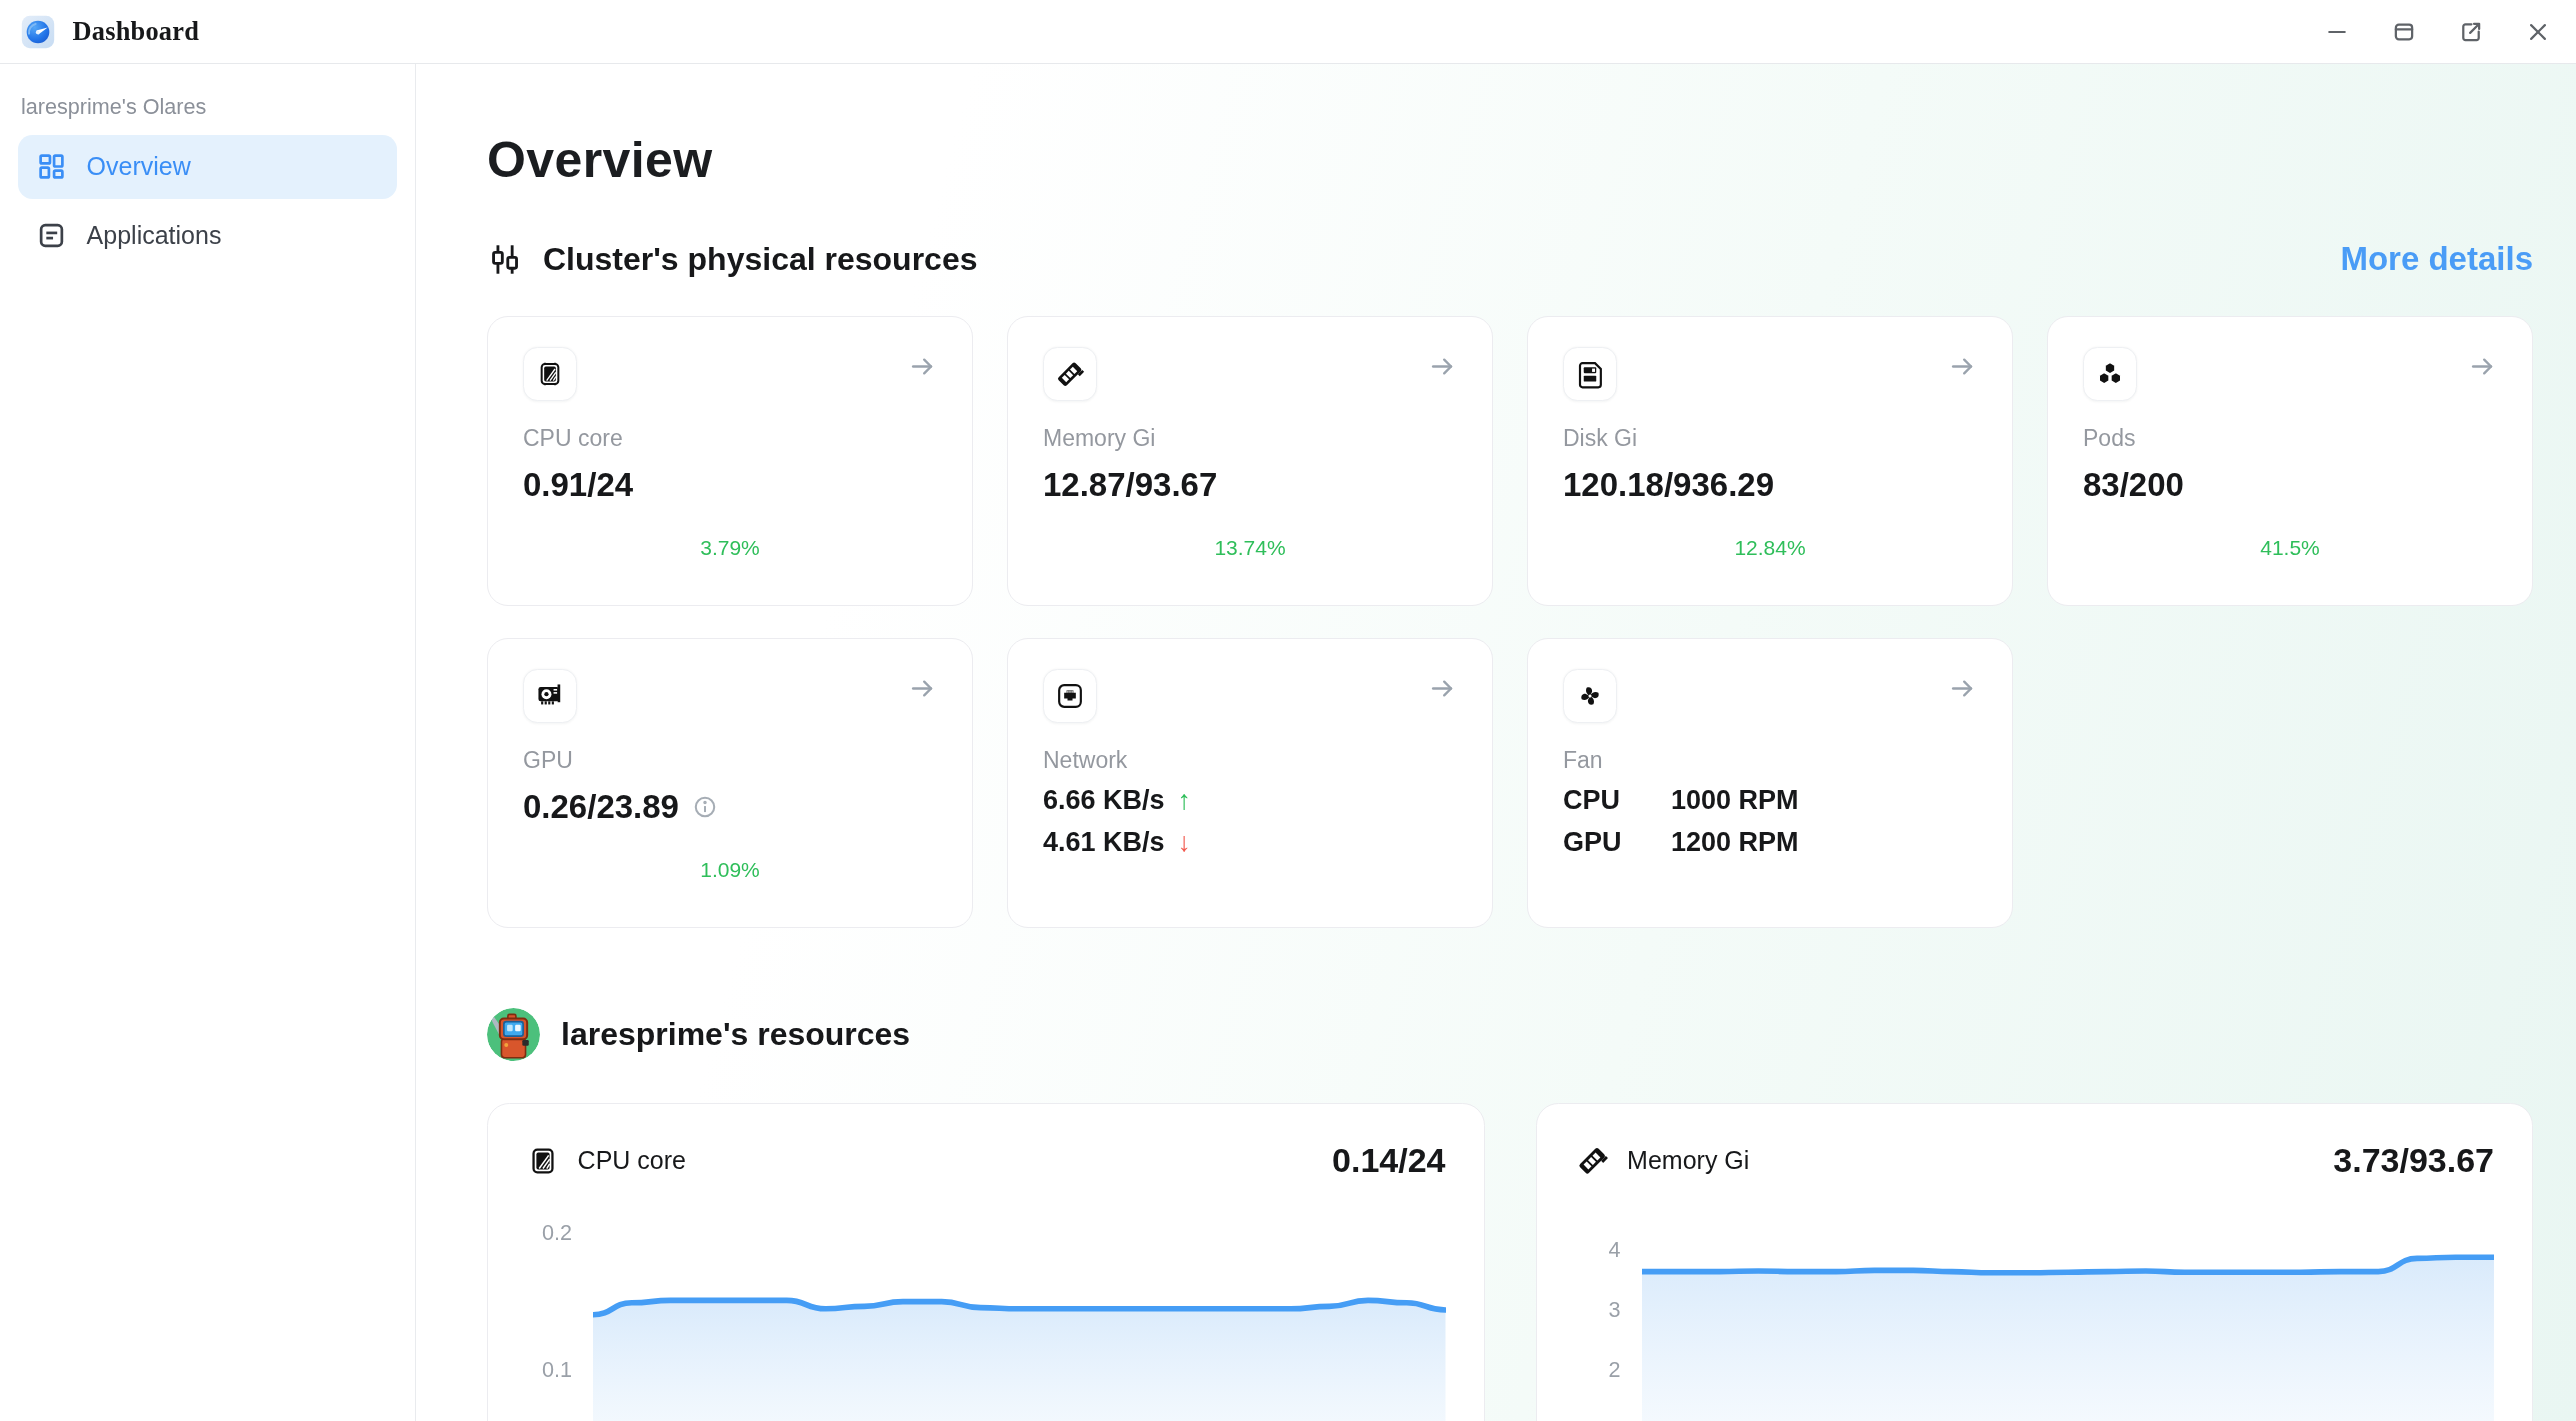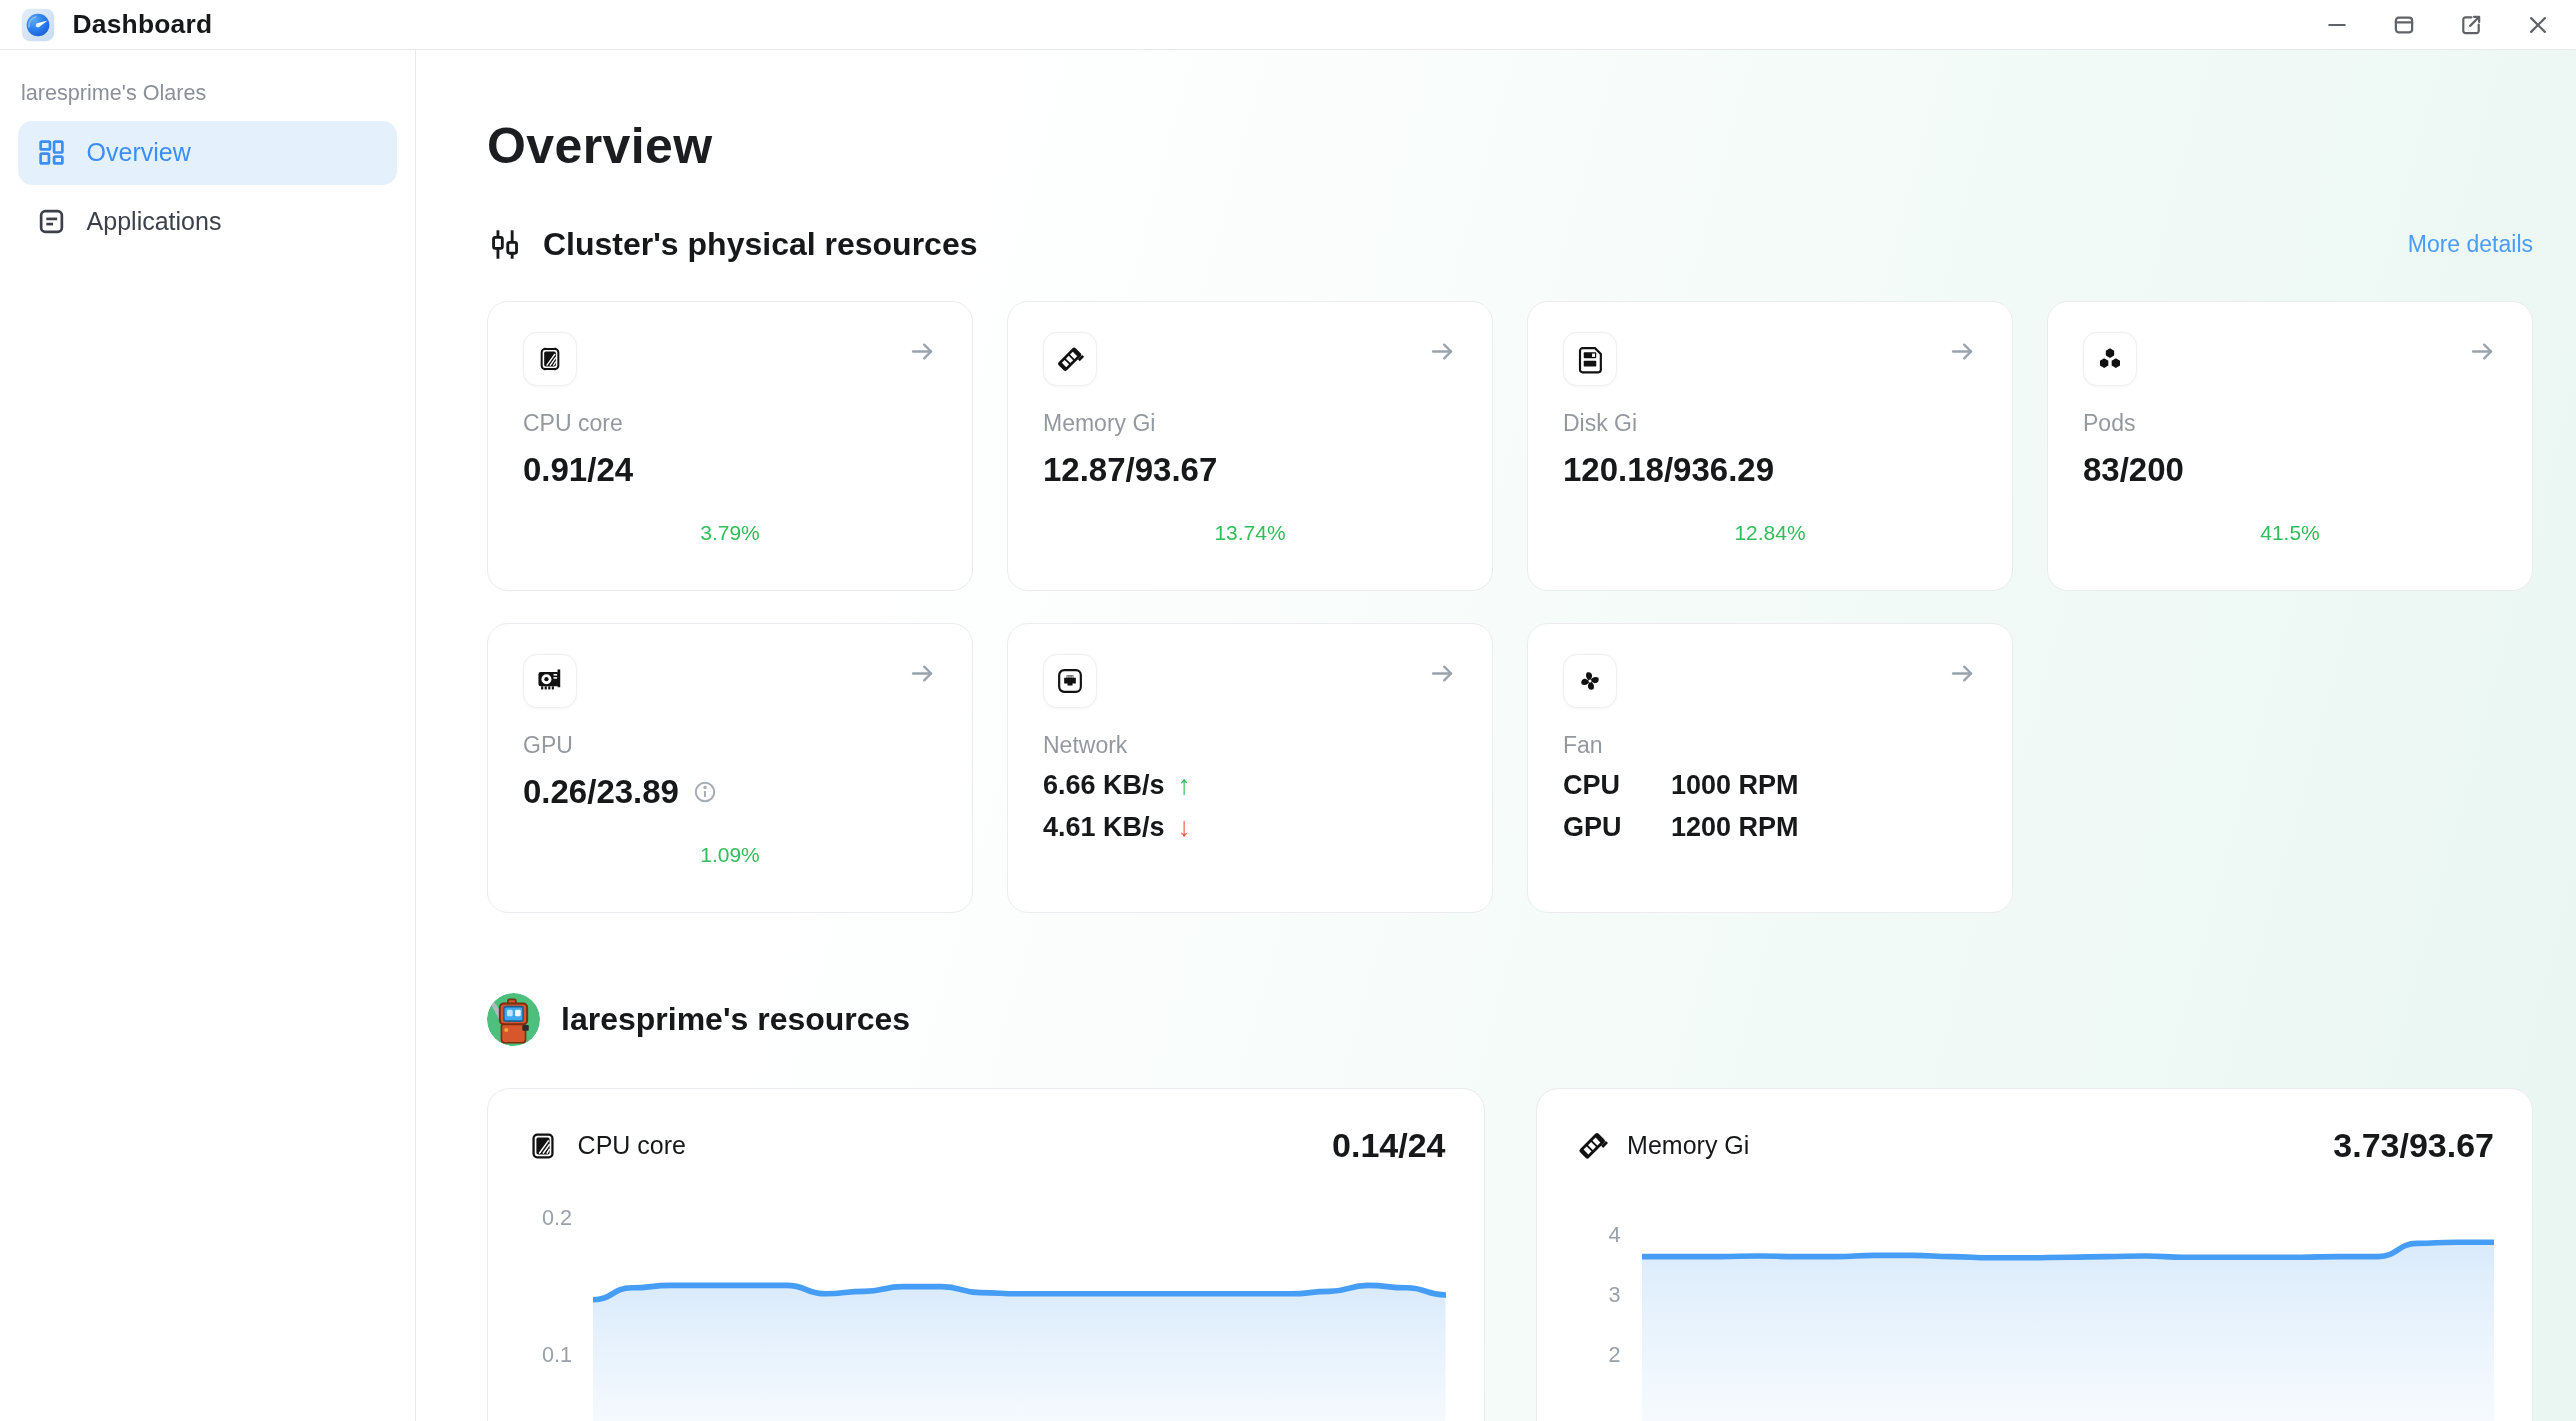--- a/index.html
+++ b/index.html
@@ -1,20 +1,20 @@
 <!DOCTYPE html>
 <html style="font-size:13px"><head>
 <meta charset="utf-8">
 <style>
   * { margin:0; padding:0; box-sizing:border-box; }
   html,body { width:2576px; height:1421px; overflow:hidden; }
   body { font-family:"Liberation Sans","DejaVu Sans",sans-serif; background:#fff; color:#17181a; }
 
   
-  .titlebar { height:50px; display:flex; align-items:center; padding:0 21px; background:#fff; border-bottom:0.8px solid #e7e9ec; position:relative; z-index:5; }
+  .titlebar { height:64px; display:flex; align-items:center; padding:0 21px; background:#fff; border-bottom:0.8px solid #e7e9ec; position:relative; z-index:5;font-family:Liberation Serif, serif; }
   .logo { width:34px; height:34px; margin-right:17.6px; }
   .app-title { font-size:26.4px; font-weight:700; color:#17181a; letter-spacing:0.2px; }
   .win-controls { margin-left:auto; display:flex; align-items:center; gap:32px; }
   .win-btn { width:35px; height:35px; display:flex; align-items:center; justify-content:center; cursor:pointer; border-radius:6.4px; }
   .win-btn svg { stroke:#5f6368; stroke-width:2.6; fill:none; stroke-linecap:round; stroke-linejoin:round; }
 
   
   .shell { display:flex; height:1372px; }
   .sidebar { width:416px; background:#fff; border-right:0.8px solid #e9ebee; flex-shrink:0; padding-top:24px; }
   .ws-label { margin:6.4px 0 14.4px 21px; font-size:21.6px; color:#8b9099; }
@@ -23,21 +23,21 @@
   .nav-item svg { flex-shrink:0; }
 
   .content { flex:1; padding:67px 43px 0 71px; overflow:hidden;
     background:linear-gradient(105deg,#ffffff 22%,#f4fbf8 58%,#e9f6f2 100%); }
 
   .page-title { font-size:50px; font-weight:800; color:#1b1d20; letter-spacing:0.4px; }
 
   .section-head { margin-top:51px; display:flex; align-items:center; }
   .section-head .sec-icon { margin-right:21px; display:flex; }
   .section-title { font-size:32px; font-weight:700; color:#17181a; }
-  .more-link { margin-left:auto; font-size:23px; font-weight:400; color:#4a9cf6; cursor:pointer; }
+  .more-link { margin-left:auto; font-size:33px; font-weight:700; color:#4a9cf6; cursor:pointer; }
 
   .avatar { width:53px; height:53px; border-radius:50%; margin-right:21px; flex-shrink:0; }
 
   
   .cards-grid { margin-top:38px; display:grid; grid-template-columns:repeat(4,1fr); column-gap:34px; row-gap:32px; }
   .res-card { position:relative; height:290px; background:#fff; border:0.8px solid #ececf0; border-radius:21px; padding:30px 35px; cursor:pointer; }
   .tile { width:54px; height:54px; border:0.8px solid #eef0f3; border-radius:14.4px; background:#fff; box-shadow:0 0.8px 2.4px rgba(20,30,40,.05); display:flex; align-items:center; justify-content:center; }
   .card-arrow { position:absolute; top:35px; right:35px; }
   .res-label { margin-top:24px; font-size:23px; color:#94989f; }
   .res-value { margin-top:14.4px; font-size:33px; font-weight:700; color:#17181a; display:flex; align-items:center; gap:14.4px; }

